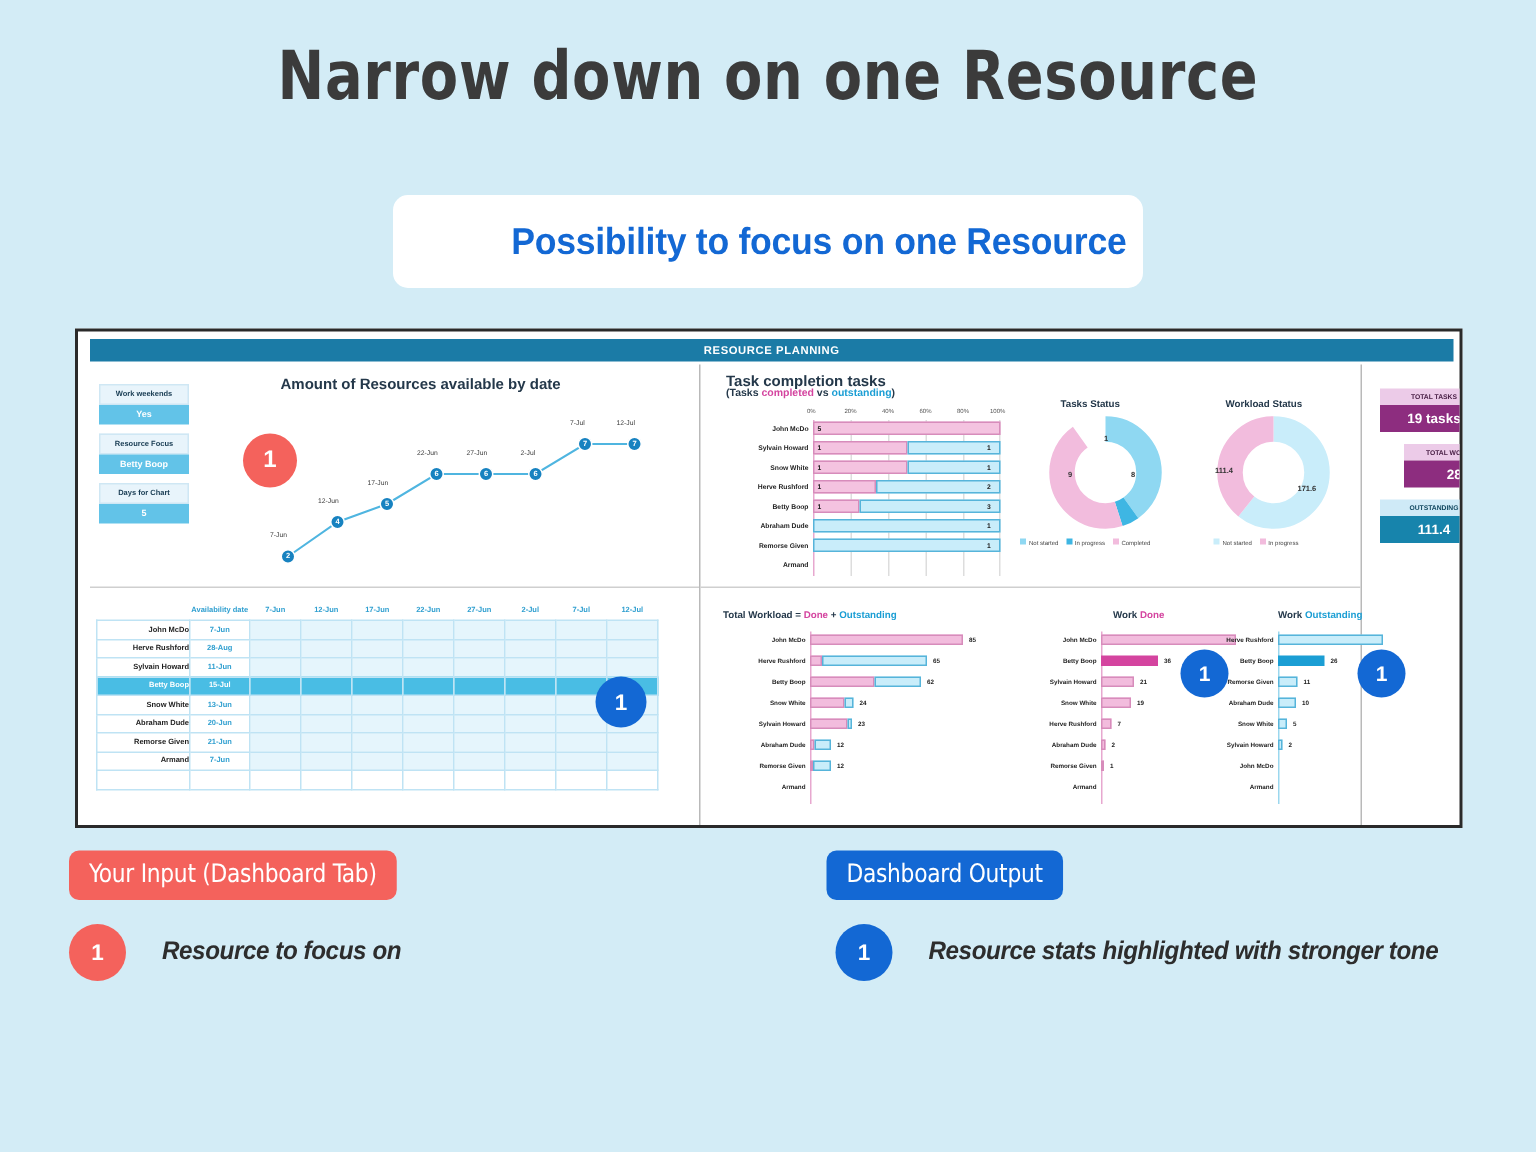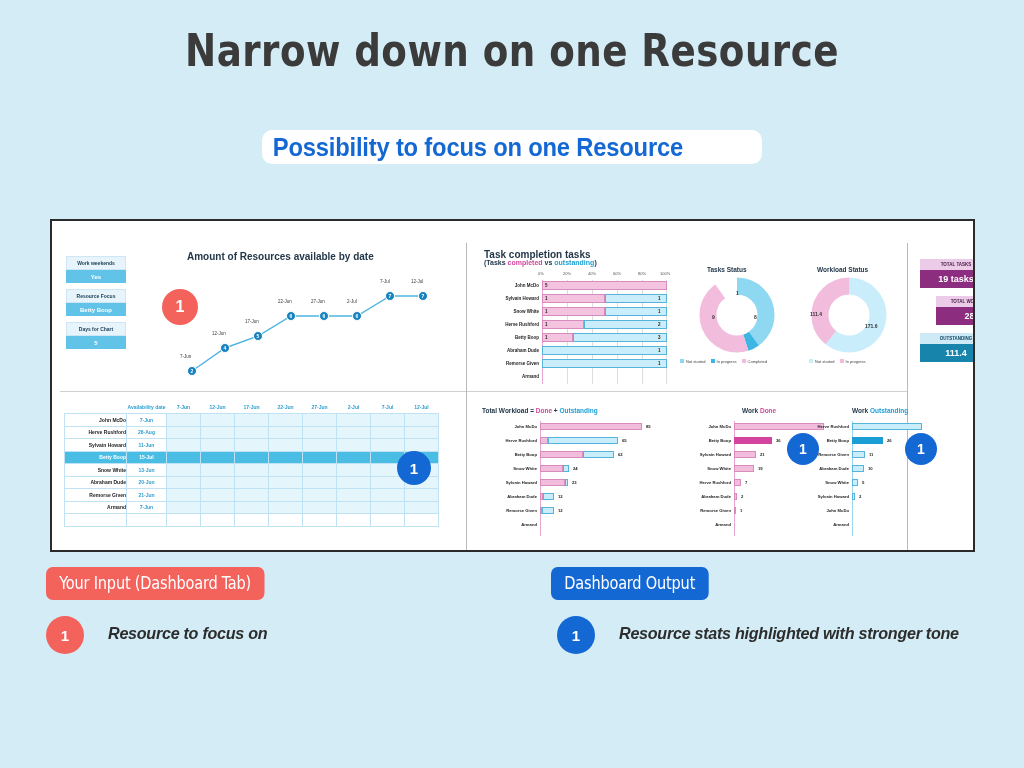--- a/index.html
+++ b/index.html
@@ -15,23 +15,23 @@
   .page-title{
     position:absolute; top:24px; left:0; width:1024px;
     text-align:center;
     font-family:"DejaVu Sans Condensed","Liberation Sans", sans-serif;
     font-size:45px; font-weight:bold; letter-spacing:.5px;
     color:#3b3b3b;
     font-stretch:condensed;
     transform:scaleX(0.92);
   }
   .subtitle-wrap{
-    position:absolute; top:130px; left:262px; width:500px; height:34px;
+    position:absolute; top:130px; left:262px; width:500px; height:62px;
     background:#fff; border-radius:10px;
-    display:flex; align-items:center; justify-content:flex-start;
+    display:flex; align-items:center; justify-content:flex-end;
   }
   .subtitle{
     font-size:25px; font-weight:bold; color:#1368d4; letter-spacing:-.2px;
     transform:scaleX(0.95);
   }
   
   .dash{
     position:absolute; left:50px; top:219px; width:925px; height:333px;
     background:#ffffff; border:2px solid #2a2a2a;
     overflow:hidden;
@@ -134,20 +134,21 @@
 <body>
 
 <div class="page-title">Narrow down on one Resource</div>
 
 <div class="subtitle-wrap">
   <div class="subtitle">Possibility to focus on one Resource</div>
 </div>
 
 <div class="dash">
 
+  <div class="dash-header">RESOURCE PLANNING</div>
 
   <div class="vline" style="left:414px;"></div>
   <div class="vline" style="left:855px;"></div>
   <div class="hline" style="left:8px; top:170px; width:406px;"></div>
   <div class="hline" style="left:415px; top:170px; width:440px;"></div>
 
   <div class="ctrl" style="left:14px; top:35px;">
     <div class="lbl">Work weekends</div>
     <div class="val">Yes</div>
   </div>

